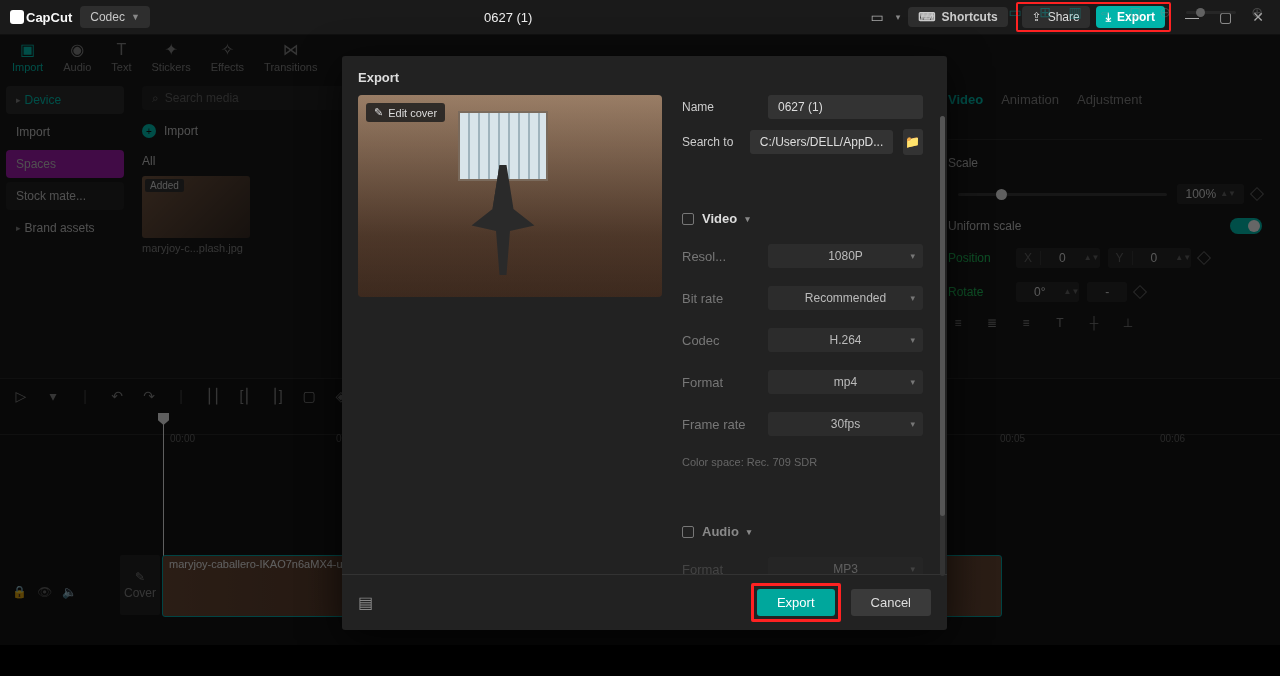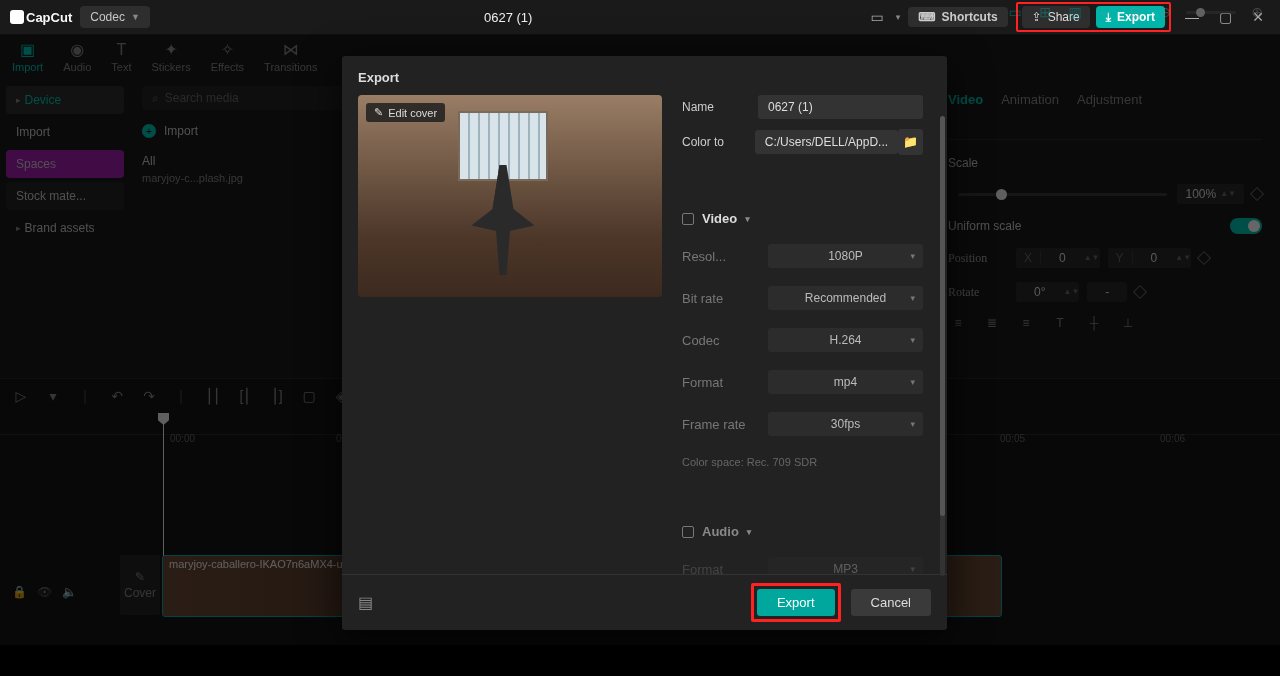--- a/index.html
+++ b/index.html
@@ -56,21 +56,21 @@
 .insp-row { display: flex; align-items: center; justify-content: space-between; margin-bottom: 14px; color: #c8c8c8; font-size: 12px;}
 .insp-hr { height:1px; background:#2c2c2c; margin:8px 0 16px;}
 .slider { flex:1; height:3px; background:#3a3a3a; margin:0 10px; position:relative; border-radius:2px;}
 .slider-knob { position:absolute; left:18%; top:-4px; width:11px; height:11px; background:#eee; border-radius:50%;}
 .num-box { background:#2a2a2a; padding:3px 8px; border-radius:3px; color:#ddd; display:flex; align-items:center; gap:4px;}
 .stepper { color:#666; font-size:8px; display:flex; flex-direction:column; line-height:6px;}
 .diamond { width:10px; height:10px; border:1px solid #666; transform:rotate(45deg);}
 .toggle { width:32px; height:16px; background:#00c4b4; border-radius:8px; position:relative;}
 .toggle::after { content:''; position:absolute; right:2px; top:2px; width:12px;height:12px; background:#fff; border-radius:50%;}
 .pos-row { display:flex; align-items:center; gap:8px; margin-bottom:14px;}
-.pos-lbl { width:60px; color:#a3a3a3;font-family:Liberation Serif, serif;}
+.pos-lbl { width:60px; color:#22c55e;}
 .xy-box { background:#2a2a2a; padding:3px 0; border-radius:3px; display:flex; align-items:center;}
 .xy-l { padding:0 8px; color:#666; border-right:1px solid #3a3a3a;}
 .xy-v { padding:0 18px; color:#ddd;}
 .icon-row { display:flex; gap:14px; margin-top:8px; color:#888;}
 .icon-row span{ width:20px; text-align:center; cursor:pointer;}
 
 
 .tl-area { background:#151515; border-top:1px solid #2a2a2a; }
 .tl-tools { height:34px; display:flex; align-items:center; padding:0 12px; gap:14px;}
 .tl-tools span { color:#888; cursor:pointer; font-size:14px; width:18px; text-align:center;}
@@ -92,21 +92,21 @@
 .dlg-header { padding:14px 16px 10px; color:#ddd; font-size:13px; font-weight:600;}
 .dlg-body { flex:1; display:flex; padding:0 16px; gap:20px; overflow:hidden;}
 .dlg-left { width:304px; }
 .cover { width:304px; height:202px; background:linear-gradient(180deg,#8a6b52 0%, #3d2a1e 100%); border-radius:4px; position:relative; overflow:hidden;}
 .cover-room { position:absolute; inset:0; background:
   linear-gradient(180deg, rgba(200,180,160,.25) 0%, rgba(60,40,30,.3) 70%);}
 .cover-window { position:absolute; top:16px; left:100px; width:90px; height:70px; background:repeating-linear-gradient(90deg,#d8e4ea 0 8px,#9fb3bd 8px 10px); border:2px solid #7a6a5c;}
 .cover-person { position:absolute; left:110px; top:70px; width:70px; height:110px; background:radial-gradient(ellipse at 40% 20%, #2a2a2a 0 18%, transparent 19%), linear-gradient(#2a2a2a,#2a2a2a); clip-path: polygon(45% 0,55% 0,65% 40%,95% 55%,60% 60%,55% 100%,45% 100%,40% 60%,5% 55%,35% 40%);}
 .edit-cover { position:absolute; left:8px; top:8px; background:rgba(30,30,30,.85); color:#ddd; font-size:11px; padding:3px 8px; border-radius:3px; display:flex; align-items:center; gap:5px;}
 .dlg-right { flex:1; display:flex; flex-direction:column; gap:10px; padding-right:8px; overflow-y:auto;}
-.frm-row { display:flex; align-items:center; }
+.frm-row { display:flex; align-items:center; gap:10px;}
 .frm-lbl { width:76px; color:#ccc; font-size:12px;}
 .frm-input { flex:1; background:#333; border-radius:3px; padding:5px 10px; color:#ddd; font-size:12px;}
 .folder-btn { width:26px; height:26px; background:#333; border-radius:3px; display:flex; align-items:center; justify-content:center; color:#ccc; cursor:pointer;}
 .sec-head { display:flex; align-items:center; gap:8px; margin-top:12px; color:#ddd; font-size:13px; font-weight:600;}
 .sec-head .sq { width:12px; height:12px; border:1px solid #777; border-radius:2px;}
 .sel-row { display:flex; align-items:center; gap:10px; margin-top:8px;}
 .sel-lbl { width:76px; color:#777; font-size:13px;}
 .sel-box { flex:1; background:#2c2c2c; border-radius:3px; padding:5px 10px; color:#bbb; font-size:12px; text-align:center; position:relative;}
 .sel-chev { position:absolute; right:8px; top:7px; color:#777; font-size:9px;}
 .muted-row { color:#666; font-size:11px; margin-top:10px;}
@@ -204,20 +204,23 @@
   <div class="mid-panel">
     <div class="search-bar">
           <span>⌕</span>
           <span>Search media</span>
         </div>
     <div class="import-line">
           <span class="plus-circle">+</span>
           <span>Import</span>
         </div>
     <div class="all-lbl">All</div>
+    <div class="thumb">
+      <div class="added-badge">Added</div>
+    </div>
     <div class="thumb-name">maryjoy-c...plash.jpg</div>
   </div>
   <div class="preview-panel"></div>
   <div class="right-panel">
     <div class="insp-tabs">
       <span class="insp-tab active">Video</span>
       <span class="insp-tab">Animation</span>
       <span class="insp-tab">Adjustment</span>
     </div>
     <div class="insp-body">
@@ -341,21 +344,21 @@
             <span>Edit cover</span>
           </div>
       </div>
     </div>
     <div class="dlg-right">
       <div class="frm-row">
         <div class="frm-lbl">Name</div>
         <div class="frm-input">0627 (1)</div>
       </div>
       <div class="frm-row">
-        <div class="frm-lbl">Color to</div>
+        <div class="frm-lbl">Search to</div>
         <div class="frm-input">C:/Users/DELL/AppD...</div>
         <div class="folder-btn">
             <span>📁</span>
           </div>
       </div>
       <div class="hr"></div>
       <div class="sec-head">
           <span class="sq"></span>
           <span>Video</span>
           <span class="chev">▾</span>

